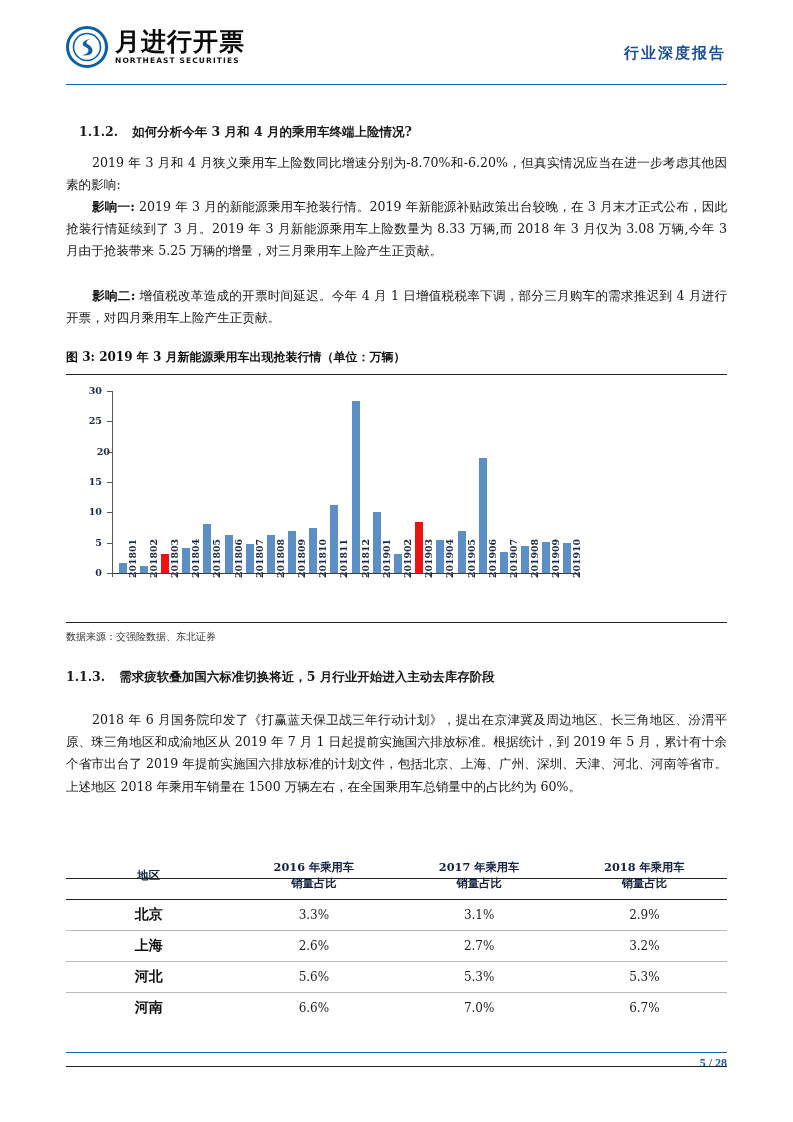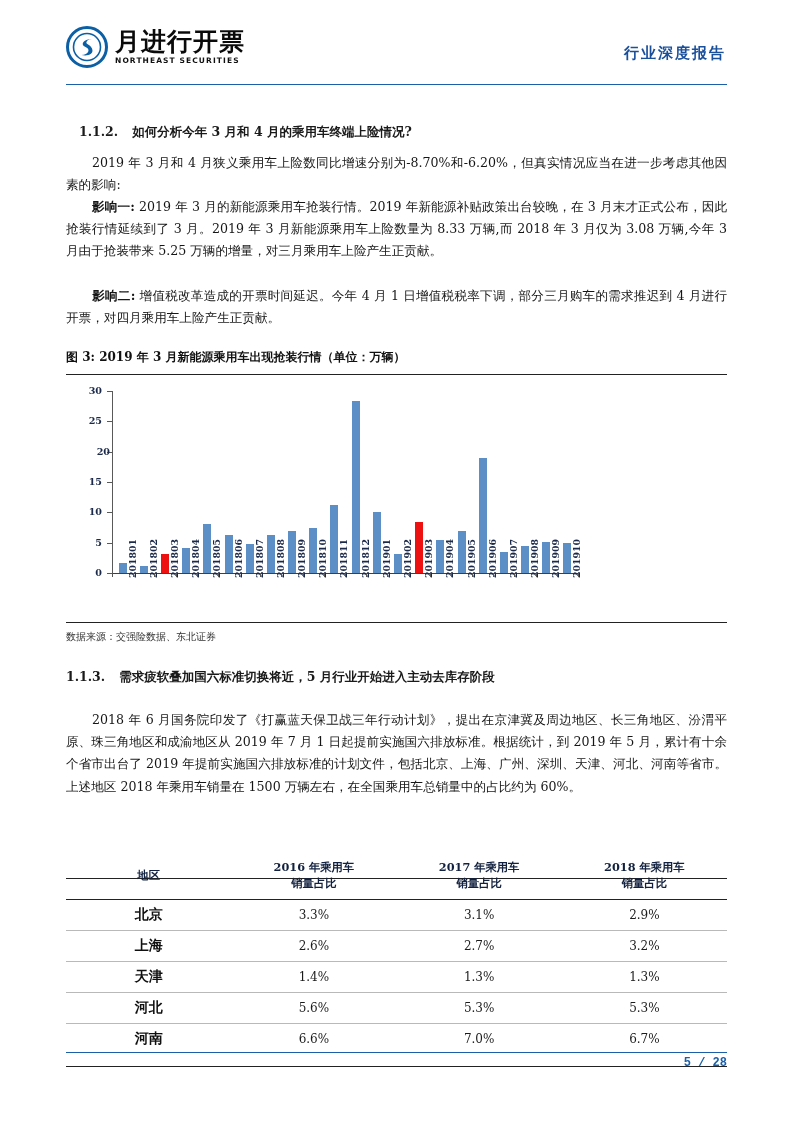--- a/index.html
+++ b/index.html
@@ -134,21 +134,21 @@
   .tbl-toprule { position:absolute; left:66px; width:661px; height:0; border-top:1.3px solid #222; }
   .tbl-botrule { position:absolute; left:66px; width:661px; height:0; border-top:1.3px solid #222; }
 
   
   .footer-rule {
     position:absolute; left:66px; top:1052px; width:661px; height:0;
     border-top:1.4px solid #1a5fa8;
   }
   .footer-page {
     position:absolute; right:66px; top:1056px;
-    font-family:Liberation Mono, monospace;
+    font-family:Liberation Serif, serif;
     font-weight:bold; font-size:12px; color:#1a5fa8;
   }
 </style>
 </head>
 <body>
 
 <div class="page">
 
   <div class="header">
     <div class="logo-wrap">
@@ -315,26 +315,20 @@
           <td>3.1%</td>
           <td>2.9%</td>
         </tr>
         <tr>
           <td class="region">上海</td>
           <td>2.6%</td>
           <td>2.7%</td>
           <td>3.2%</td>
         </tr>
         <tr>
-          <td class="region">天津</td>
-          <td>1.4%</td>
-          <td>1.3%</td>
-          <td>1.3%</td>
-        </tr>
-        <tr>
           <td class="region">河北</td>
           <td>5.6%</td>
           <td>5.3%</td>
           <td>5.3%</td>
         </tr>
         <tr>
           <td class="region">河南</td>
           <td>6.6%</td>
           <td>7.0%</td>
           <td>6.7%</td>

